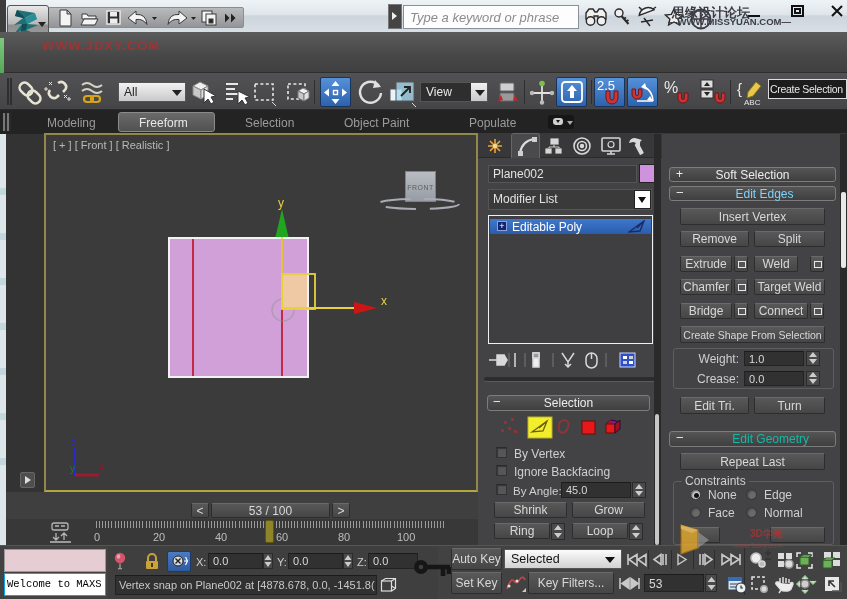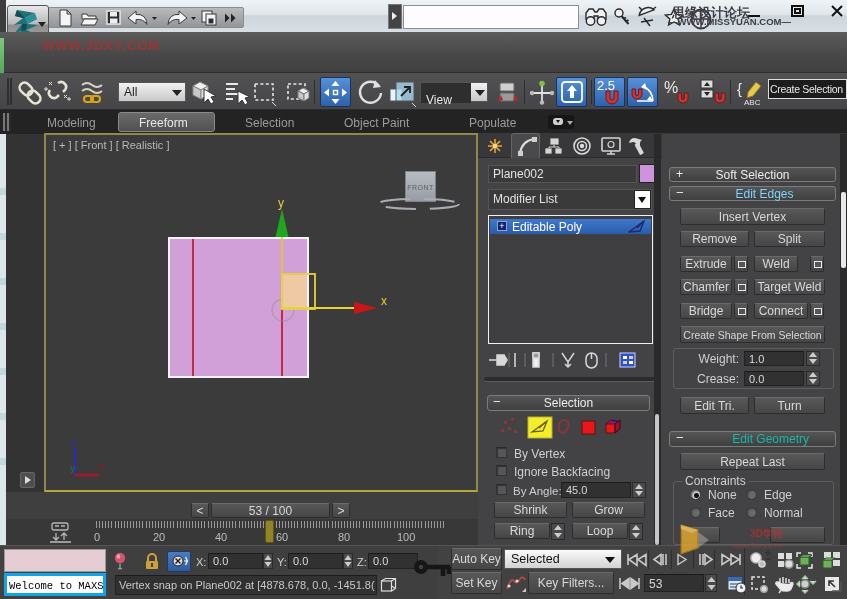--- a/index.html
+++ b/index.html
@@ -48,20 +48,21 @@
         <path d="M136,8 l5,0 l-2.5,3 z"></path>
  <path d="M170,4.5 l4.5,4.5 l-4.5,4.5 z"></path>
         <path d="M176,4.5 l4.5,4.5 l-4.5,4.5 z"></path>
       </g>
 </svg>
 
 <div class="abs" style="left:388px;top:4px;width:14px;height:25px;background:#444;border:1px solid #777;"></div>
 <div class="abs" style="left:392px;top:12px;width:0;height:0;border-top:4px solid transparent;border-bottom:4px solid transparent;border-left:5px solid #eee;"></div>
 
 <div class="abs" style="left:403px;top:5px;width:176px;height:24px;background:#fdfdfd;border:1px solid #8a9097;"></div>
+<div class="abs" style="left:410px;top:10px;color:#8b8b8b;font-size:13px;font-style:italic;">Type a keyword or phrase</div>
 
 <svg class="abs" style="left:583px;top:5px" width="130" height="26" viewBox="0 0 130 26">
  <g fill="#f0f0f0" stroke="#2a2a2a" stroke-width="1.4">
   <path d="M3,8 l3,-4 h4 l2,3 h2 l2,-3 h4 l3,4 v6 h-8 v-3 h-4 v3 H3 z"></path>
   <circle cx="7.5" cy="16" r="4.2"></circle>
         <circle cx="18.5" cy="16" r="4.2"></circle>
   <circle cx="36" cy="8" r="4"></circle>
   <path d="M38.5,11 l7,8 m-2.5,-2.5 l2.5,-1.5 m-5,-1 l2.5,-1.5" fill="none" stroke-width="2"></path>
   <path d="M57,12 a9,9 0 0 1 13,-9 z" transform="rotate(14 63 8)"></path>
   <path d="M61,13 l6,8 m-9,-4 l12,-2 m-11,-10 l-3,-3 m14,2 l3,-2" fill="none" stroke-width="1.5"></path>
@@ -152,21 +153,21 @@
 </svg>
 
 <svg class="abs" style="left:388px;top:79px" width="30" height="28" viewBox="0 0 30 28">
  <rect x="2" y="10" width="12" height="12" fill="#e8f4fa" stroke="#555"></rect>
  <rect x="8" y="3" width="18" height="19" fill="#a8d8ee" fill-opacity=".8" stroke="#555"></rect>
  <path d="M13,17 l9,-9 m0,6 v-6 h-6" stroke="#222" stroke-width="1.8" fill="none"></path>
  <path d="M24,24 l4,4" stroke="#ddd"></path>
 </svg>
 
 <div class="abs" style="left:420px;top:82px;width:68px;height:20px;background:linear-gradient(180deg,#f2f2f2,#c9c9c9);border:1px solid #555;"></div>
-<div class="abs" style="left:421px;top:83px;width:50px;height:18px;background:#2e2e2e;color:#e8e8e8;font-size:12px;padding:10px 5px;">View</div>
+<div class="abs" style="left:421px;top:83px;width:50px;height:18px;background:#2e2e2e;color:#e8e8e8;font-size:12px;padding:2px 5px;">View</div>
 <div class="abs" style="left:475px;top:90px;width:0;height:0;border-left:5px solid transparent;border-right:5px solid transparent;border-top:6px solid #222;"></div>
 
 <svg class="abs" style="left:494px;top:79px" width="28" height="28" viewBox="0 0 28 28">
  <rect x="6" y="4" width="14" height="8" rx="1" stroke="#666" fill="#cfcfcf"></rect>
  <rect x="6" y="14" width="14" height="8" rx="1" fill="#9a9a9a" stroke="#666"></rect>
  <g fill="#cc2222">
           <path d="M4,22 l3,-6 l2,5 z"></path>
           <path d="M24,22 l-3,-6 l-2,5 z"></path>
         </g>
 </svg>
@@ -497,21 +498,21 @@
 <div class="abs btn" style="left:770px;top:527px;width:55px;height:16px;"></div>
 
 <div class="abs" style="left:840px;top:134px;width:7px;height:411px;background:#2a2a2a;"></div>
 <div class="abs" style="left:841px;top:192px;width:5px;height:76px;background:#e8e8e8;border-radius:2px;"></div>
 </div>
 
 <div class="abs" style="left:0;top:545px;width:847px;height:54px;background:#424242;border-top:1px solid #555;"></div>
 <div id="bottombar">
 
 <div class="abs" style="left:4px;top:549px;width:102px;height:23px;background:#e6cdd3;border:1px solid #999;"></div>
-<div class="abs" style="left:4px;top:573px;width:102px;height:23px;background:#ffffff;border:3px solid #0ea5e9;color:#000;font-family:'Liberation Mono',monospace;font-size:10.5px;line-height:21px;padding-left:2px;white-space:nowrap;overflow:hidden;">Welcome to MAXS</div>
+<div class="abs" style="left:4px;top:573px;width:102px;height:23px;background:#ffffff;border:1px solid #0ea5e9;color:#000;font-family:'Liberation Mono',monospace;font-size:10.5px;line-height:21px;padding-left:2px;white-space:nowrap;overflow:hidden;">Welcome to MAXS</div>
 
 <div class="abs" style="left:108px;top:546px;width:330px;height:53px;background:#3f3f3f;"></div>
 
 <svg class="abs" style="left:112px;top:551px" width="16" height="20" viewBox="0 0 16 20">
         <circle cx="8" cy="7" r="5.2" fill="#d4556a"></circle>
         <ellipse cx="6.5" cy="5.5" rx="1.8" ry="2.2" fill="#eda2b0"></ellipse>
         <path d="M8,12.4 v4.6" stroke="#999" stroke-width="1.4"></path>
         <path d="M6,17.6 h4" stroke="#999" stroke-width="1.4"></path>
       </svg>
 

